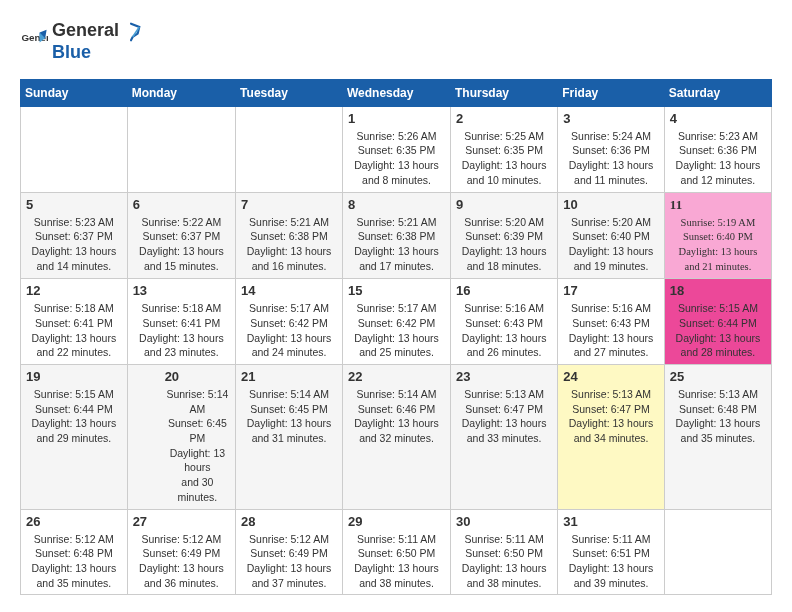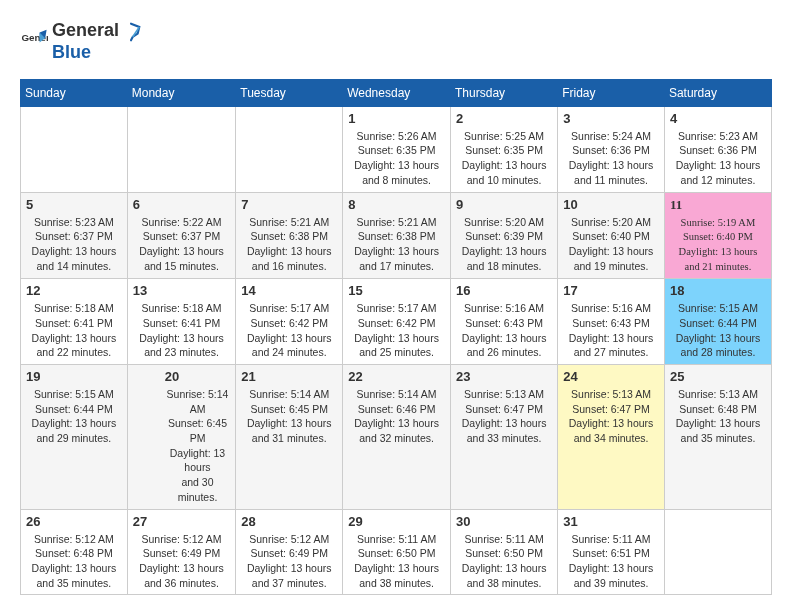--- a/index.html
+++ b/index.html
@@ -41,21 +41,21 @@
       width: 100%;
       border-collapse: collapse;
       font-size: 11px;
     }
     .calendar th {
       background-color: #1a5fa8;
       color: #fff;
       padding: 6px 4px;
       text-align: left;
       font-size: 12px;
-      font-weight: normal;
+      font-weight: bold;
       border: 1px solid #1a5fa8;
     }
     .calendar td {
       border: 1px solid #ccc;
       vertical-align: top;
       padding: 4px 5px;
       width: 110px;
       min-height: 80px;
       background: #fff;
     }
@@ -239,21 +239,21 @@
 Daylight: 13 hours
 and 26 minutes.</div>
         </td>
         <td style="background: rgb(255, 255, 255);">
           <div class="day-number">17</div>
           <div class="day-info" style="white-space: pre-line;">Sunrise: 5:16 AM
 Sunset: 6:43 PM
 Daylight: 13 hours
 and 27 minutes.</div>
         </td>
-        <td style="background: #7dd3fc;">
+        <td style="background: #ec4899;">
           <div class="day-number">18</div>
           <div class="day-info" style="white-space: pre-line;">Sunrise: 5:15 AM
 Sunset: 6:44 PM
 Daylight: 13 hours
 and 28 minutes.</div>
         </td>
       </tr>
       <tr>
         <td style="background: rgb(245, 245, 245);">
           <div class="day-number">19</div>

